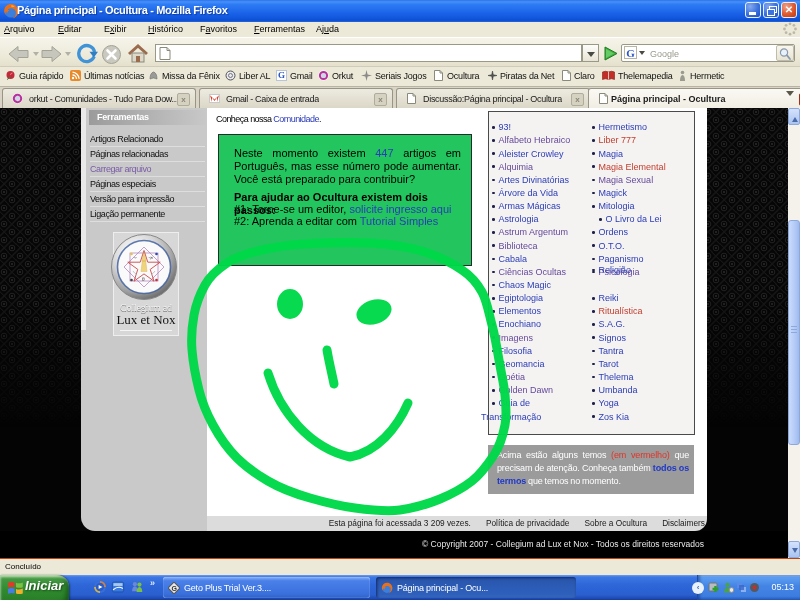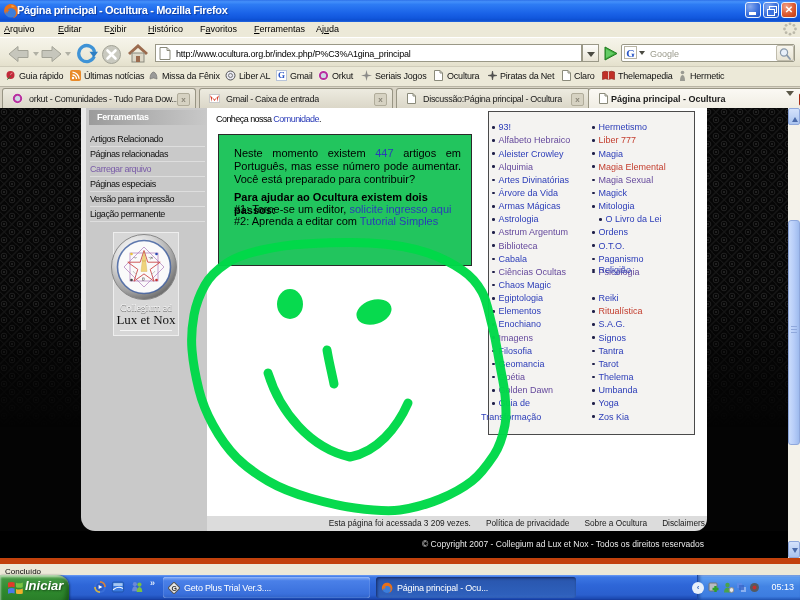--- a/index.html
+++ b/index.html
@@ -75,21 +75,21 @@
 
 #footer-links{left:0px;top:410px;width:705px;font-size:8.3px;color:#1a1a1a;text-align:right;white-space:nowrap}
 #footer-links span{margin-left:15px}
 #copyright{left:0px;top:431px;width:704px;font-size:8.5px;color:#e8e8e8;text-align:right}
 
 #scroll{left:788px;top:0;width:12px;height:450px;background:#f4f2ea}
 .sbtn{position:absolute;left:0;width:12px;height:17px;background:linear-gradient(180deg,#d4e2fc,#aac4ef);border:1px solid #8fa8dc;border-radius:2px}
 .sbtn .tri{position:absolute;left:2.5px;width:0;height:0;border:3px solid transparent}
 #sthumb{position:absolute;left:0;top:112px;width:12px;height:225px;background:linear-gradient(90deg,#cadcfb,#b7cdf8 50%,#9ebbee);border:1px solid #8fa8dc;border-radius:3px}
 
-#statusbar{left:0;top:558px;width:800px;height:17px;background:#ece9d8;border-top:6px solid #c2410c;font-size:8px;color:#000}
+#statusbar{left:0;top:558px;width:800px;height:17px;background:#ece9d8;border-top:1px solid #c2410c;font-size:8px;color:#000}
 
 #taskbar{left:0;top:575px;width:800px;height:25px;background:linear-gradient(180deg,#6d9ef5 0%,#3c77e4 8%,#2e66d8 40%,#2a5fce 80%,#1c4ab2 94%,#15389a 100%)}
 #startbtn{left:0;top:0;width:69px;height:34px;border-radius:0 12px 12px 0;background:linear-gradient(180deg,#7dc46e 0%,#449843 12%,#2f8a2e 45%,#277927 85%,#1a581b 100%);box-shadow:inset -3px -3px 5px rgba(0,40,0,.45), inset 1px 2px 2px rgba(255,255,255,.5), 1px 0 2px rgba(0,0,0,.4)}
 #startbtn span{position:absolute;left:25px;top:3px;color:#fff;font-weight:bold;font-style:italic;font-size:13px;text-shadow:1px 1px 2px #1a4a1a}
 .tbtn{position:absolute;top:2px;height:21px;border-radius:3px;color:#fff;font-size:9px}
 #tbtn1{left:163px;width:207px;background:linear-gradient(180deg,#87b0f7,#4a80e8 18%,#3a70dc 80%,#2f62c8);box-shadow:inset 0 0 1px #fff}
 #tbtn2{left:376px;width:200px;background:linear-gradient(180deg,#2a56ae,#2a58b0 20%,#2e60bc 85%,#3668c4);box-shadow:inset 1px 1px 3px rgba(0,0,30,.55)}
 .tbtn .tl{position:absolute;left:21px;top:6px;white-space:nowrap;overflow:hidden;letter-spacing:-0.2px}
 #tray{left:697px;top:0;width:103px;height:25px;background:linear-gradient(180deg,#96bcfa 0%,#5c9ef2 10%,#4384e4 45%,#3d7de0 85%,#2860c2 100%);border-left:1px solid #1c4aa4;box-shadow:inset 2px 0 3px rgba(10,40,120,.5)}
 #clock{position:absolute;right:6px;top:7px;color:#fff;font-size:9px}
@@ -164,21 +164,20 @@
     <path d="M2,10 L11,2 L20,10" fill="none" stroke="#9b6b4e" stroke-width="3"></path>
     <rect x="5" y="9" width="12" height="9" fill="#ddd8c8" stroke="#8a8a7e"></rect>
     <rect x="9" y="12" width="4" height="6" fill="#9b6b4e"></rect>
   </svg>
   <div id="urlbar" class="abs"></div>
 
   <svg class="abs" style="left:159px;top:47px" width="12" height="13" viewBox="0 0 12 13">
     <path d="M1,0.5 L8,0.5 L11,3.5 L11,12.5 L1,12.5 Z" fill="#fff" stroke="#8a8a7a"></path>
     <path d="M8,0.5 L8,3.5 L11,3.5" fill="none" stroke="#8a8a7a"></path>
   </svg>
-  <div id="url-text" class="abs">http://www.ocultura.org.br/index.php/P%C3%A1gina_principal</div>
   <div id="url-drop" class="abs">
       <span style="position:absolute;left:4px;top:7px;width:0;height:0;border:4px solid transparent;border-top:5px solid #4a4a42"></span>
     </div>
 
   <svg class="abs" style="left:602px;top:45px" width="18" height="17" viewBox="0 0 18 17">
     <path d="M3,2 L15,8.5 L3,15 Z" fill="#3fae3f" stroke="#1f7a1f" stroke-width="1"></path>
     <path d="M4,4 L12,8.5 L4,13 Z" fill="#65cc65"></path>
   </svg>
   <div id="searchbox" class="abs"></div>
   <div class="abs" style="left:624px;top:46px;width:13px;height:13px;border:1px solid #b8b4a4;background:#fff;color:#2a56c6;font:bold 11px 'Liberation Serif';text-align:center;line-height:12px">G</div>
@@ -386,20 +385,23 @@
         <div class="li-item" style="left:592px;top:210.45px"><span class="bullet"></span><span class="lb">S.A.G.</span></div>
         <div class="li-item" style="left:592px;top:223.6px"><span class="bullet"></span><span class="lb">Signos</span></div>
         <div class="li-item" style="left:592px;top:236.75px"><span class="bullet"></span><span class="lb">Tantra</span></div>
         <div class="li-item" style="left:592px;top:249.9px"><span class="bullet"></span><span class="lb">Tarot</span></div>
         <div class="li-item" style="left:592px;top:263.05px"><span class="bullet"></span><span class="lb">Thelema</span></div>
         <div class="li-item" style="left:592px;top:276.2px"><span class="bullet"></span><span class="lb">Umbanda</span></div>
         <div class="li-item" style="left:592px;top:289.35px"><span class="bullet"></span><span class="lb">Yoga</span></div>
         <div class="li-item" style="left:592px;top:302.5px"><span class="bullet"></span><span class="lb">Zos Kia</span></div>
       </div>
 
+    <div id="graybox" class="abs">
+      <div style="position:absolute;left:9px;top:3.5px;width:192px;text-align:justify;line-height:13.4px;letter-spacing:-0.15px;word-spacing:-0.4px">Acima estão alguns temos <span style="color:#e03428">(em vermelho)</span> que precisam de atenção. Conheça também <b style="color:#2038c8">todos os termos</b> que temos no momento.</div>
+    </div>
 
     <div id="footer-links" class="abs">Esta página foi acessada 3 209 vezes.<span>Política de privacidade</span><span>Sobre a Ocultura</span><span>Disclaimers</span></div>
     <div id="copyright" class="abs">© Copyright 2007 - Collegium ad Lux et Nox - Todos os direitos reservados</div>
 
     <div id="scroll" class="abs">
       <div class="sbtn" style="top:0">
           <span class="tri" style="top:5px;border-bottom:5px solid #4a6aaa"></span>
         </div>
       <div id="sthumb">
           <div style="position:absolute;left:2px;top:108px;width:6px;height:1px;background:#8fa8dc;box-shadow:0 3px 0 #8fa8dc,0 -3px 0 #8fa8dc"></div>

